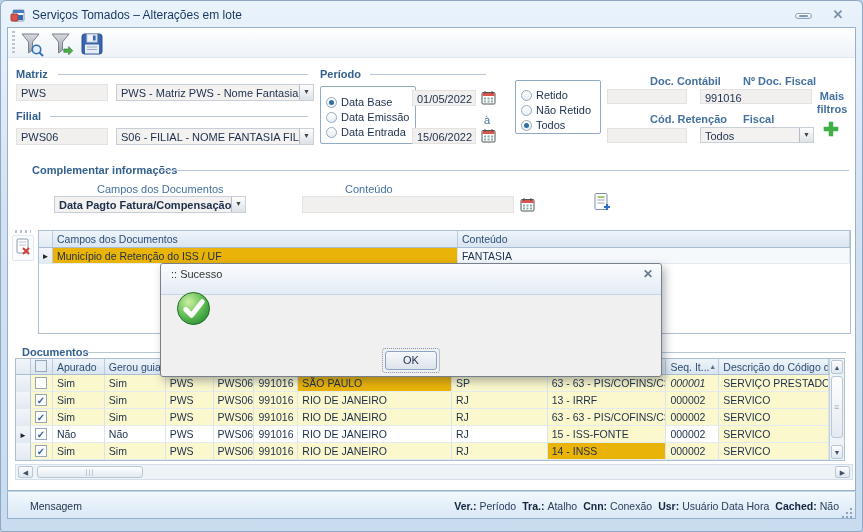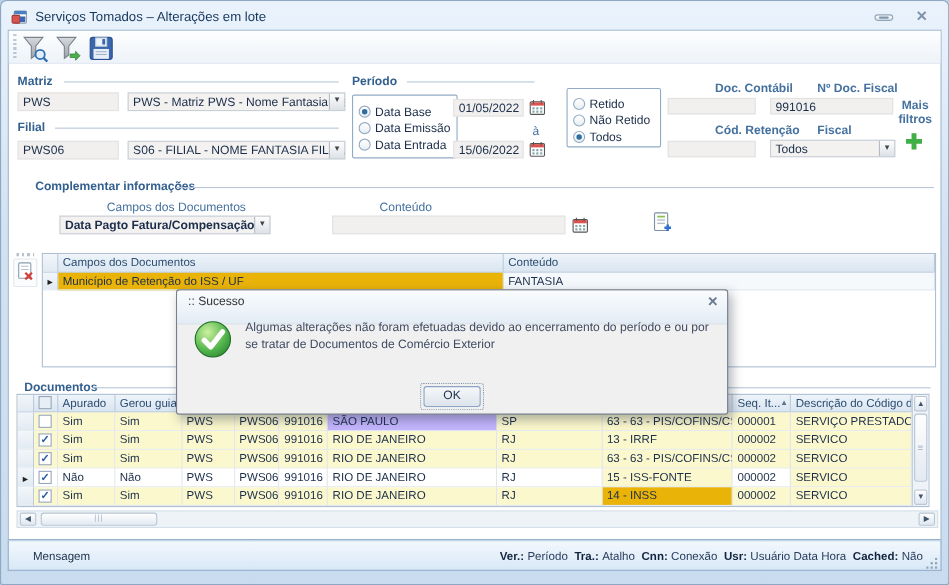--- a/index.html
+++ b/index.html
@@ -292,24 +292,24 @@
         </div>
       <div style="margin-right:15px">
           <div class="g-row" style="height: 17px;">
             <div class="g-c selcol" style="width: 15px; padding-top: 5px;"></div>
             <div class="g-c" style="width: 22px; background: rgb(252, 248, 205); padding-top: 2px;"><span class="cb"></span></div>
             <div class="g-c" style="width: 52px; background: rgb(252, 248, 205);">Sim</div>
             <div class="g-c" style="width: 61px; background: rgb(252, 248, 205);">Sim</div>
             <div class="g-c" style="width: 48px; background: rgb(252, 248, 205);">PWS</div>
             <div class="g-c" style="width: 41px; background: rgb(252, 248, 205);">PWS06</div>
             <div class="g-c" style="width: 44px; background: rgb(252, 248, 205);">991016</div>
-            <div class="g-c" style="width: 154px; background: #c4b5fd;">SÃO PAULO</div>
+            <div class="g-c" style="width: 154px; background: #eab308;">SÃO PAULO</div>
             <div class="g-c" style="width: 96px; background: rgb(252, 248, 205);">SP</div>
             <div class="g-c" style="width: 119px; background: rgb(252, 248, 205);">63 - 63 - PIS/COFINS/CSLL</div>
-            <div class="g-c" style="width: 53px; background: rgb(252, 248, 205);">000001</div>
+            <div class="g-c" style="width: 53px; background: rgb(252, 248, 205); font-style: italic;">000001</div>
             <div class="g-c" style="width: 110px; background: rgb(252, 248, 205);">SERVIÇO PRESTADO ISS</div>
           </div>
           <div class="g-row" style="height: 17px;">
             <div class="g-c selcol" style="width: 15px; padding-top: 5px;"></div>
             <div class="g-c" style="width: 22px; background: rgb(252, 248, 205); padding-top: 2px;"><span class="cb">✓</span></div>
             <div class="g-c" style="width: 52px; background: rgb(252, 248, 205);">Sim</div>
             <div class="g-c" style="width: 61px; background: rgb(252, 248, 205);">Sim</div>
             <div class="g-c" style="width: 48px; background: rgb(252, 248, 205);">PWS</div>
             <div class="g-c" style="width: 41px; background: rgb(252, 248, 205);">PWS06</div>
             <div class="g-c" style="width: 44px; background: rgb(252, 248, 205);">991016</div>
@@ -405,17 +405,16 @@
           <radialGradient id="gg" cx="0.35" cy="0.3" r="0.9">
             <stop offset="0" stop-color="#cdf0a0"></stop>
             <stop offset="0.55" stop-color="#57b84f"></stop>
             <stop offset="1" stop-color="#1f7a28"></stop>
           </radialGradient>
         </defs>
       <circle cx="18" cy="18" r="16.5" fill="url(#gg)" stroke="#1b6b23"></circle>
       <path d="M10 19 l6 6 l11 -14" fill="none" stroke="#ffffff" stroke-width="5" stroke-linecap="round" stroke-linejoin="round"></path>
     </svg>
   </span>
-  <div class="dlg-msg">Algumas alterações não foram efetuadas devido ao encerramento do período e ou por se tratar de Documentos de Comércio Exterior</div>
   <div class="ok-wrap">
     <div class="ok-btn">OK</div>
   </div>
 </div>
 
 </body></html>

